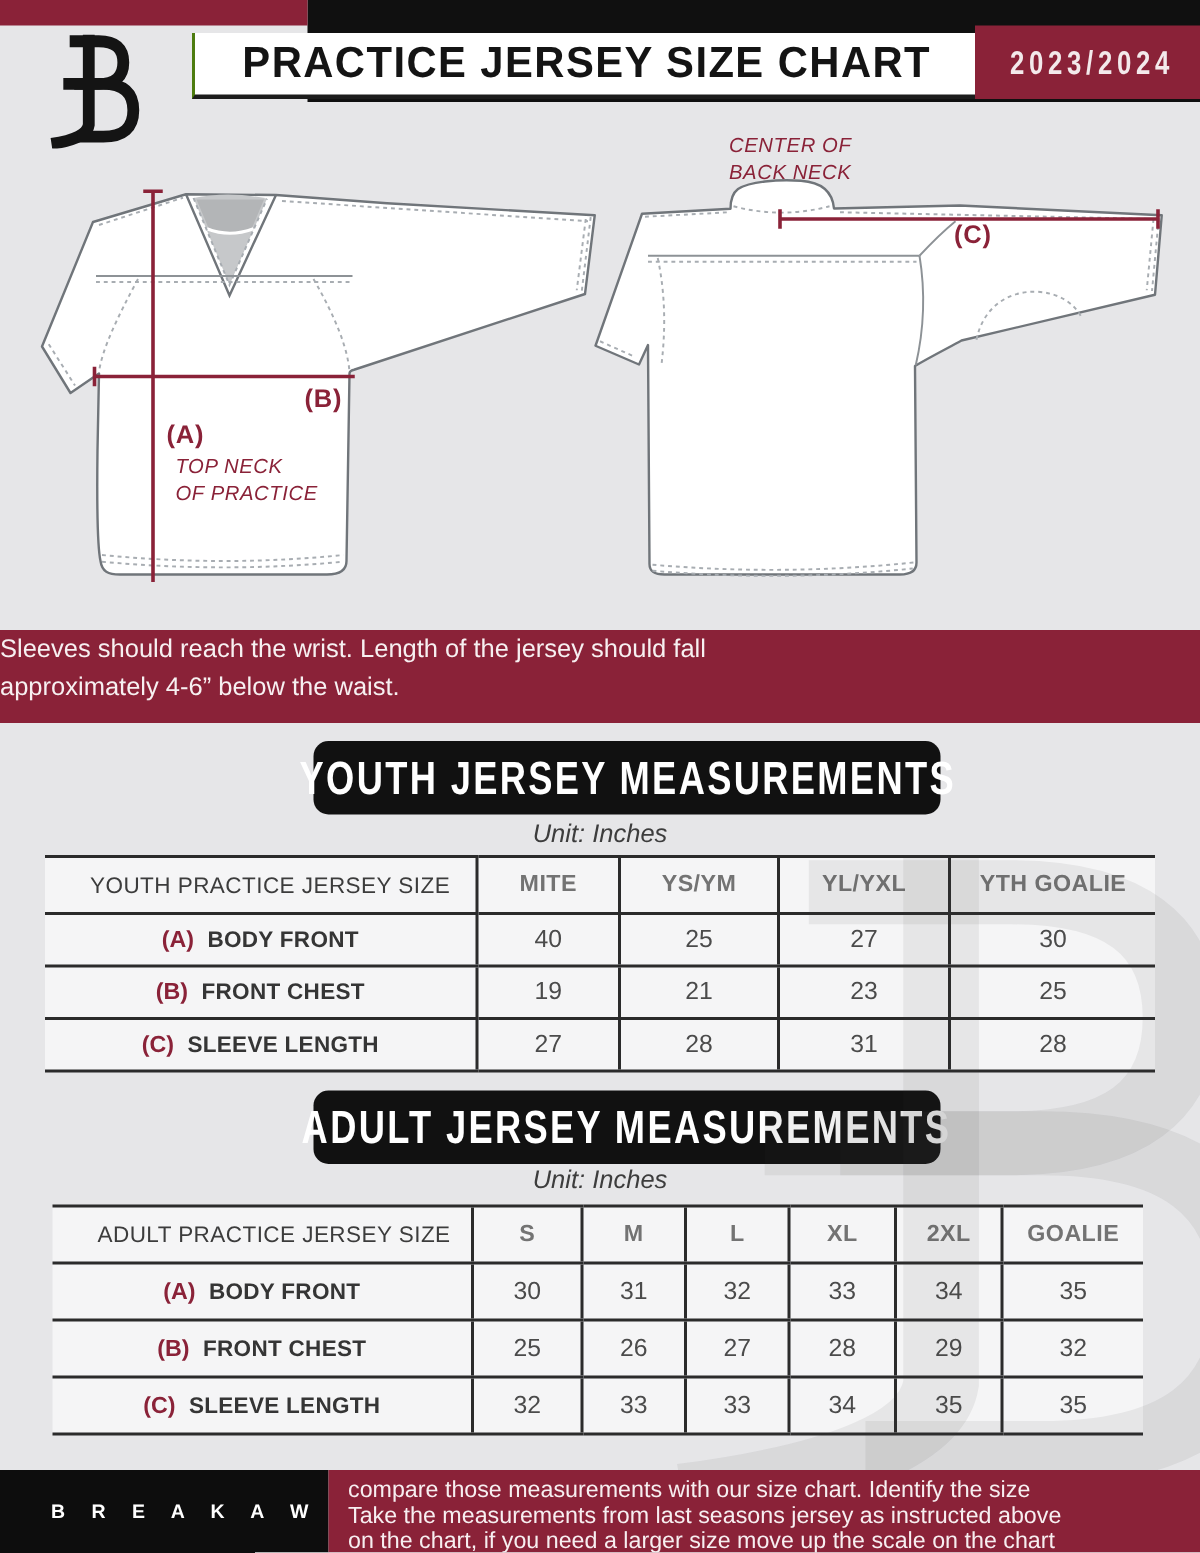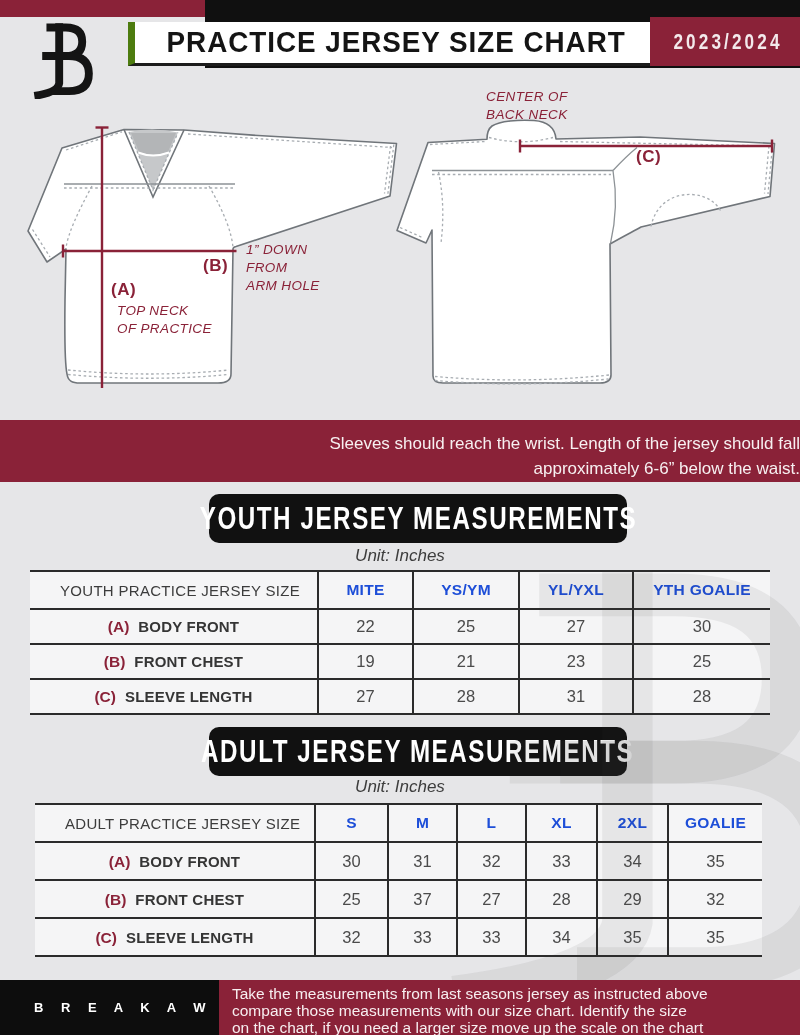--- a/index.html
+++ b/index.html
@@ -4,51 +4,51 @@
 <style>
   html,body{margin:0;padding:0;}
   body{font-family:"Liberation Sans",sans-serif;}
   #page{position:relative;width:800px;height:1035px;background:#e6e6e8;overflow:hidden;}
 
   
   .top-black{position:absolute;left:205px;top:0;width:595px;height:68px;background:#101010;}
   .top-maroon{position:absolute;left:0;top:0;width:205px;height:17px;background:#8a2238;}
   .hdr-logo{position:absolute;left:28px;top:19px;width:66px;height:80px;}
   .title-box{position:absolute;left:128px;top:22px;width:522px;height:41px;background:#ffffff;
-             border-left:7px solid #4d7c0f;border-bottom:3px solid #1c1c1c;
+             border-left:2px solid #4d7c0f;border-bottom:3px solid #1c1c1c;
              display:flex;align-items:center;justify-content:center;}
   .title-box span{font-size:29px;font-weight:800;letter-spacing:1px;color:#141414;white-space:nowrap;
                   transform:scaleX(.96);}
   .year-box{position:absolute;left:650px;top:17px;width:156px;height:49px;background:#8a2238;
             display:flex;align-items:center;justify-content:center;}
   .year-box span{font-size:22px;font-weight:700;letter-spacing:4px;color:#f3e9eb;white-space:nowrap;
                  transform:scaleX(.78);}
 
   
   .diagram-svg{position:absolute;left:0;top:85px;width:800px;height:335px;}
   .dlabel{position:absolute;color:#8a2238;font-weight:700;font-size:17px;letter-spacing:.5px;}
   .dnote{position:absolute;color:#8a2238;font-style:italic;font-size:13.5px;line-height:18px;letter-spacing:.4px;}
 
   
   .banner{position:absolute;left:0;top:420px;width:800px;height:62px;background:#8a2238;
-          color:#f7f0f1;text-align:right;font-weight:300;font-size:17px;line-height:25px;padding-top:11px;
+          color:#f7f0f1;text-align:left;font-weight:300;font-size:17px;line-height:25px;
           box-sizing:border-box;}
 
   
   .pill-wrap{position:absolute;left:0;width:800px;display:flex;justify-content:center;}
   .pill{width:418px;height:49px;background:#111111;border-radius:10px;display:flex;align-items:center;justify-content:center;margin-left:36px;}
   .pill span{color:#ffffff;font-size:31px;font-weight:700;letter-spacing:2px;white-space:nowrap;transform:scaleX(.78);}
   .unit{position:absolute;left:0;width:800px;text-align:center;font-style:italic;font-size:17px;color:#3d3d3d;}
 
   
   table.size{position:absolute;border-collapse:collapse;table-layout:fixed;background:transparent;}
   table.size td,table.size th{border-top:2px solid #2b2b2b;border-bottom:2px solid #2b2b2b;padding:0;
         font-weight:400;color:#4b4b4b;font-size:16.5px;text-align:center;background:rgba(255,255,255,.6);}
   table.size td+td, table.size th+th{border-left:2px solid #2b2b2b;}
-  table.size th{font-size:15.5px;font-weight:700;color:#1d4ed8;letter-spacing:.3px;}
+  table.size th{font-size:15.5px;font-weight:700;color:#737373;letter-spacing:.3px;}
   table.size th.szhdr{font-weight:500;color:#3c3c3c;font-size:15px;text-align:left;padding-left:30px;letter-spacing:.3px;}
   td.lbl{text-align:left;padding-left:40px;}
   td.lbl .key{color:#8a2238;font-weight:800;font-size:15.5px;margin-right:9px;}
   td.lbl .nm{color:#353535;font-weight:600;font-size:15px;letter-spacing:.2px;}
   #youth-table tr{height:35px;} #youth-table tr.hd{height:38px;}
   #adult-table tr{height:38px;} #adult-table tr.hd{height:38px;}
 
   
   .watermark{position:absolute;left:430px;top:545px;width:420px;height:470px;pointer-events:none;}
 
@@ -158,34 +158,29 @@
       <path class="measure" d="M772,139.5 L772,152.5"></path>
     </g>
   </svg>
 
   <div class="dlabel" style="left:111px;top:280px;">(A)</div>
   <div class="dnote" style="left:117px;top:302px;">
     <div>TOP NECK</div>
     <div>OF PRACTICE</div>
   </div>
   <div class="dlabel" style="left:203px;top:256px;">(B)</div>
-  <div class="dnote" style="left:246px;top:241px;">
-    <div>1” DOWN</div>
-    <div>FROM</div>
-    <div>ARM HOLE</div>
-  </div>
   <div class="dnote" style="left:486px;top:88px;">
     <div>CENTER OF</div>
     <div>BACK NECK</div>
   </div>
   <div class="dlabel" style="left:636px;top:147px;">(C)</div>
 
   <div class="banner">
     <div>Sleeves should reach the wrist. Length of the jersey should fall</div>
-    <div>approximately 6-6” below the waist.</div>
+    <div>approximately 4-6” below the waist.</div>
   </div>
 
   <div class="pill-wrap" style="top:494px;">
     <div class="pill">
         <span>YOUTH JERSEY MEASUREMENTS</span>
       </div>
   </div>
   <div class="unit" style="top:546px;">Unit: Inches</div>
 
   <table class="size" id="youth-table" style="left:30px;top:570px;width:740px;">
@@ -199,21 +194,21 @@
     <tbody>
         <tr class="hd">
       <th class="szhdr">YOUTH PRACTICE JERSEY SIZE</th>
       <th>MITE</th>
       <th>YS/YM</th>
       <th>YL/YXL</th>
       <th>YTH GOALIE</th>
     </tr>
     <tr>
       <td class="lbl"><span class="key">(A)</span><span class="nm">BODY FRONT</span></td>
-      <td>22</td>
+      <td>40</td>
           <td>25</td>
       <td>27</td>
           <td>30</td>
     </tr>
     <tr>
       <td class="lbl"><span class="key">(B)</span><span class="nm">FRONT CHEST</span></td>
       <td>19</td>
           <td>21</td>
       <td>23</td>
           <td>25</td>
@@ -260,21 +255,21 @@
       <td>30</td>
           <td>31</td>
           <td>32</td>
       <td>33</td>
           <td>34</td>
           <td>35</td>
     </tr>
     <tr>
       <td class="lbl"><span class="key">(B)</span><span class="nm">FRONT CHEST</span></td>
       <td>25</td>
-          <td>37</td>
+          <td>26</td>
           <td>27</td>
       <td>28</td>
           <td>29</td>
           <td>32</td>
     </tr>
     <tr>
       <td class="lbl"><span class="key">(C)</span><span class="nm">SLEEVE LENGTH</span></td>
       <td>32</td>
           <td>33</td>
           <td>33</td>
@@ -293,18 +288,18 @@
 
   <div class="foot-black">
     <svg class="foot-logo" viewBox="0 0 100 132">
       <g fill="none" stroke="url(#silvergrad)" stroke-width="13">
           <use href="#blogo"></use>
         </g>
     </svg>
     <span class="brand">B R E A K A W A Y</span>
   </div>
   <div class="foot-maroon">
+    <div>compare those measurements  with our size chart. Identify the size</div>
     <div>Take the measurements from last seasons jersey as instructed above</div>
-    <div>compare those measurements  with our size chart. Identify the size</div>
     <div>on the chart, if you need a larger size move up the scale on the chart</div>
   </div>
 
 </div>
 
 </body></html>

